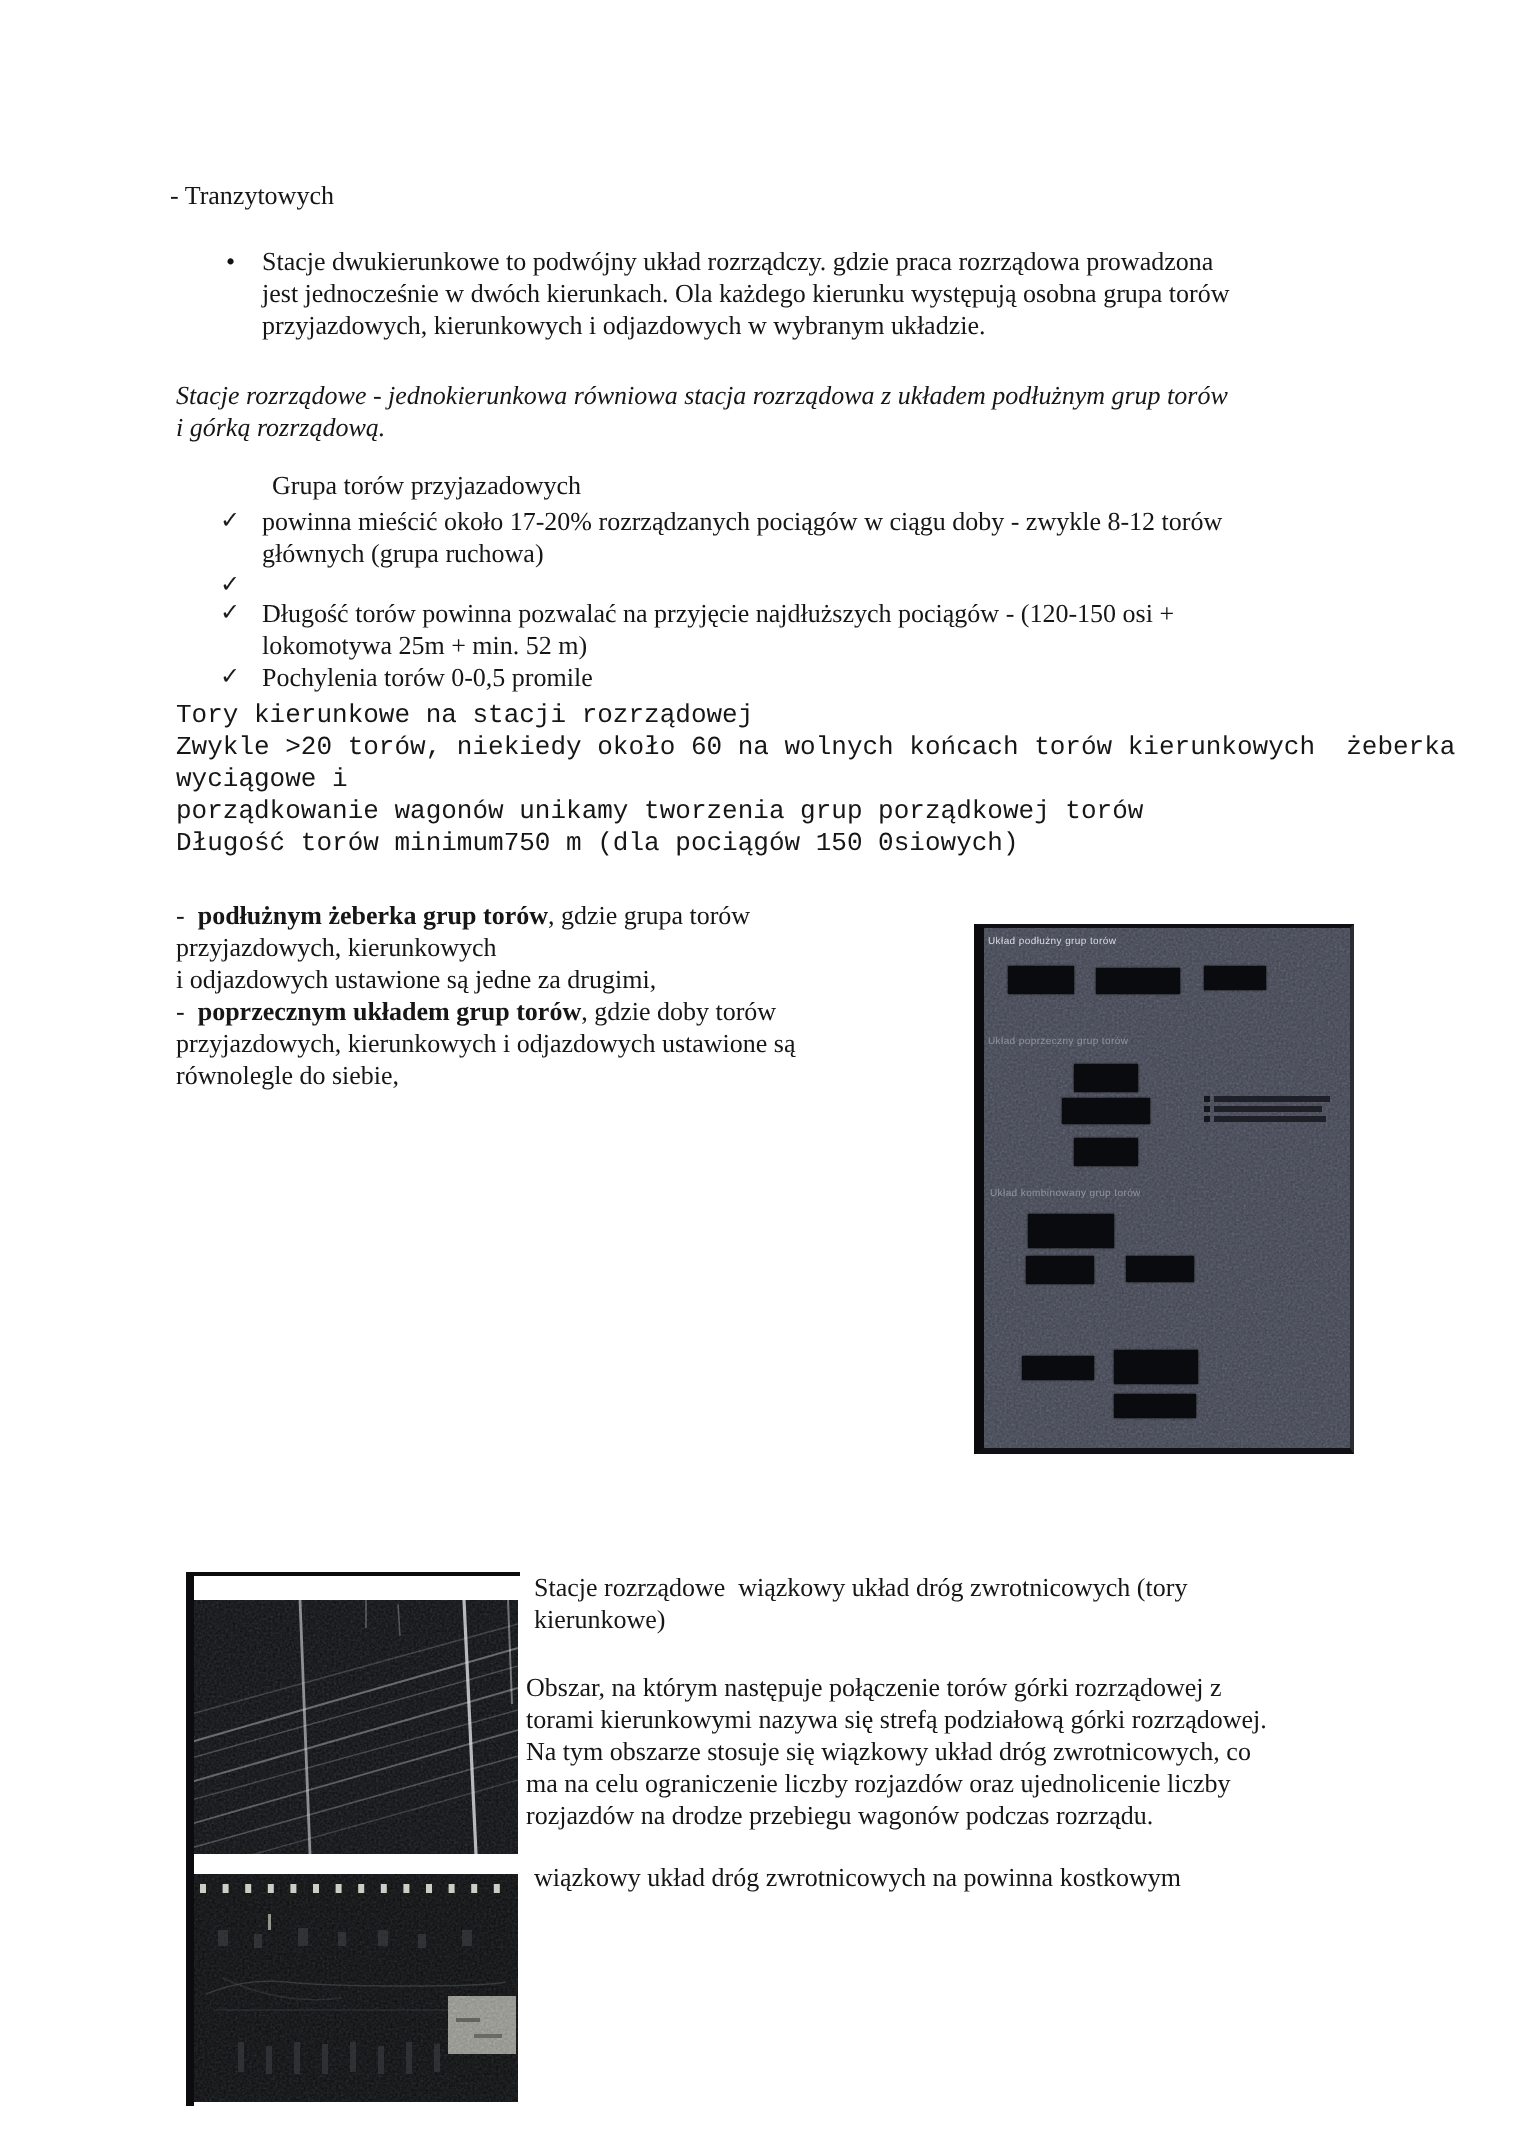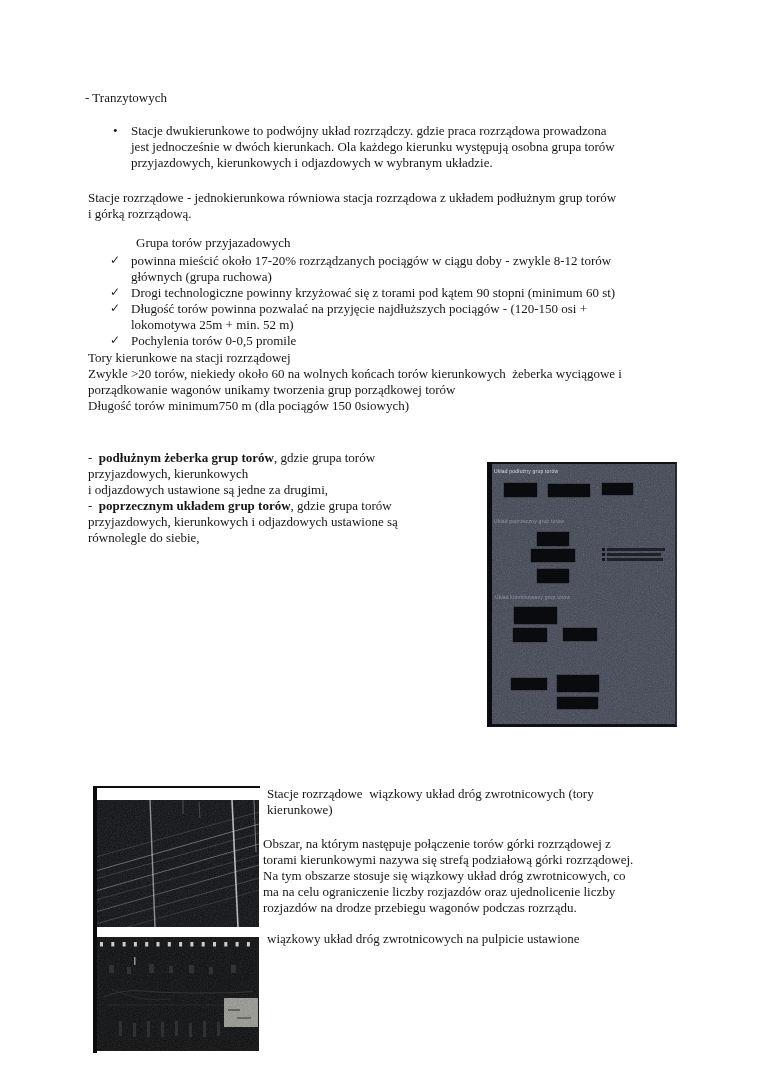--- a/index.html
+++ b/index.html
@@ -60,56 +60,55 @@
 
 <div class="abs t" style="left:85px; top:90px;">- Tranzytowych</div>
 
 <div class="abs row" style="left:113px; top:123px; width:580px;">
   <span class="glyph bullet-icon">•</span>
   <span class="t">Stacje dwukierunkowe to podwójny układ rozrządczy. gdzie praca rozrządowa prowadzona
 jest jednocześnie w dwóch kierunkach. Ola każdego kierunku występują osobna grupa torów
 przyjazdowych, kierunkowych i odjazdowych w wybranym układzie.</span>
 </div>
 
-<div class="abs t" style="left:88px; top:190px; width:650px;">Stacje rozrządowe - jednokierunkowa równiowa stacja rozrządowa z układem podłużnym grup torów
+<div class="abs t" style="left:88px; top:190px; width:650px;font-style:italic;">Stacje rozrządowe - jednokierunkowa równiowa stacja rozrządowa z układem podłużnym grup torów
 i górką rozrządową.</div>
 
 <div class="abs t" style="left:88px; top:235px;margin-left:48px;">Grupa torów przyjazadowych</div>
 
 <div class="abs" style="left:110px; top:253px; width:620px;">
   <div class="row">
     <span class="glyph check-icon">✓</span>
     <span class="t">powinna mieścić około 17-20% rozrządzanych pociągów w ciągu doby - zwykle 8-12 torów
 głównych (grupa ruchowa)</span>
   </div>
   <div class="row">
     <span class="glyph check-icon">✓</span>
-    <span class="t">Drogi technologiczne powinny krzyżować się z torami pod kątem 90 stopni (minimum 60 st)</span>
   </div>
   <div class="row">
     <span class="glyph check-icon">✓</span>
     <span class="t">Długość torów powinna pozwalać na przyjęcie najdłuższych pociągów - (120-150 osi +
 lokomotywa 25m + min. 52 m)</span>
   </div>
   <div class="row">
     <span class="glyph check-icon">✓</span>
     <span class="t">Pochylenia torów 0-0,5 promile</span>
   </div>
 </div>
 
-<div class="abs t" style="left:88px; top:350px; width:650px;">Tory kierunkowe na stacji rozrządowej
+<div class="abs t" style="left:88px; top:350px; width:650px;font-family:Liberation Mono, monospace;">Tory kierunkowe na stacji rozrządowej
 Zwykle &gt;20 torów, niekiedy około 60 na wolnych końcach torów kierunkowych  żeberka wyciągowe i
 porządkowanie wagonów unikamy tworzenia grup porządkowej torów
 Długość torów minimum750 m (dla pociągów 150 0siowych)</div>
 
 <div class="abs" style="left:88px; top:450px; width:400px;">
   <div class="t"><span>-  </span><b>podłużnym żeberka grup torów</b><span>, gdzie grupa torów
 przyjazdowych, kierunkowych
 i odjazdowych ustawione są jedne za drugimi,</span></div>
-  <div class="t"><span>-  </span><b>poprzecznym układem grup torów</b><span>, gdzie grupa torów
+  <div class="t"><span>-  </span><b>poprzecznym układem grup torów</b><span>, gdzie doby torów
 przyjazdowych, kierunkowych i odjazdowych ustawione są
 równolegle do siebie,</span></div>
 </div>
 
 <div class="abs figure">
   <svg viewBox="0 0 183 260" preserveAspectRatio="none">
     <rect width="183" height="260" fill="#3e4250"></rect>
     <rect width="183" height="260" filter="url(#grain)" opacity="0.28"></rect>
   </svg>
   <div class="fig-el fig-label lbl-bright" style="left:2px; top:4px;">Układ podłużny grup torów</div>
@@ -223,13 +222,13 @@
   </svg>
 </div>
 
 <div class="abs t" style="left:267px; top:786px; width:400px;">Stacje rozrządowe  wiązkowy układ dróg zwrotnicowych (tory
 kierunkowe)</div>
 <div class="abs t" style="left:263px; top:836px; width:420px;">Obszar, na którym następuje połączenie torów górki rozrządowej z
 torami kierunkowymi nazywa się strefą podziałową górki rozrządowej.
 Na tym obszarze stosuje się wiązkowy układ dróg zwrotnicowych, co
 ma na celu ograniczenie liczby rozjazdów oraz ujednolicenie liczby
 rozjazdów na drodze przebiegu wagonów podczas rozrządu.</div>
-<div class="abs t" style="left:267px; top:931px; width:420px;">wiązkowy układ dróg zwrotnicowych na pulpicie ustawione</div>
+<div class="abs t" style="left:267px; top:931px; width:420px;">wiązkowy układ dróg zwrotnicowych na powinna kostkowym</div>
 
 </body></html>

